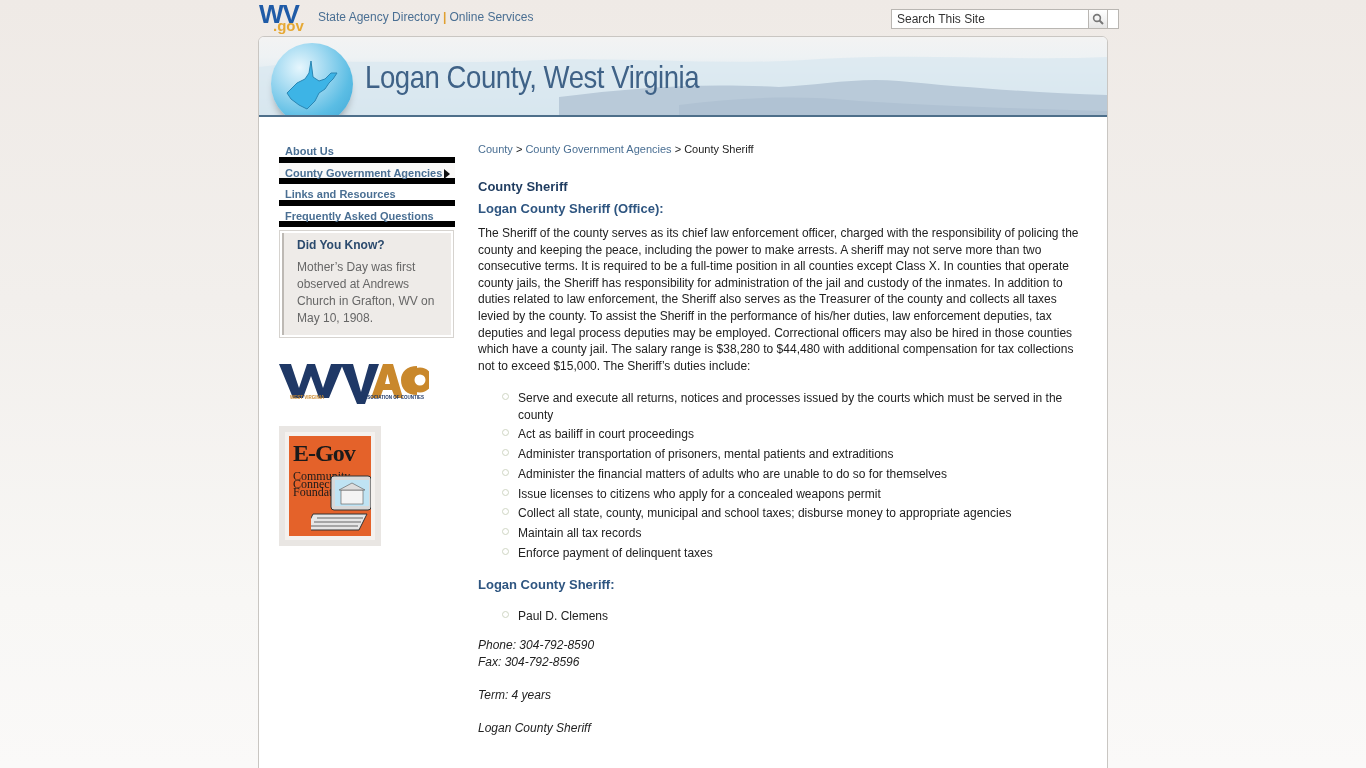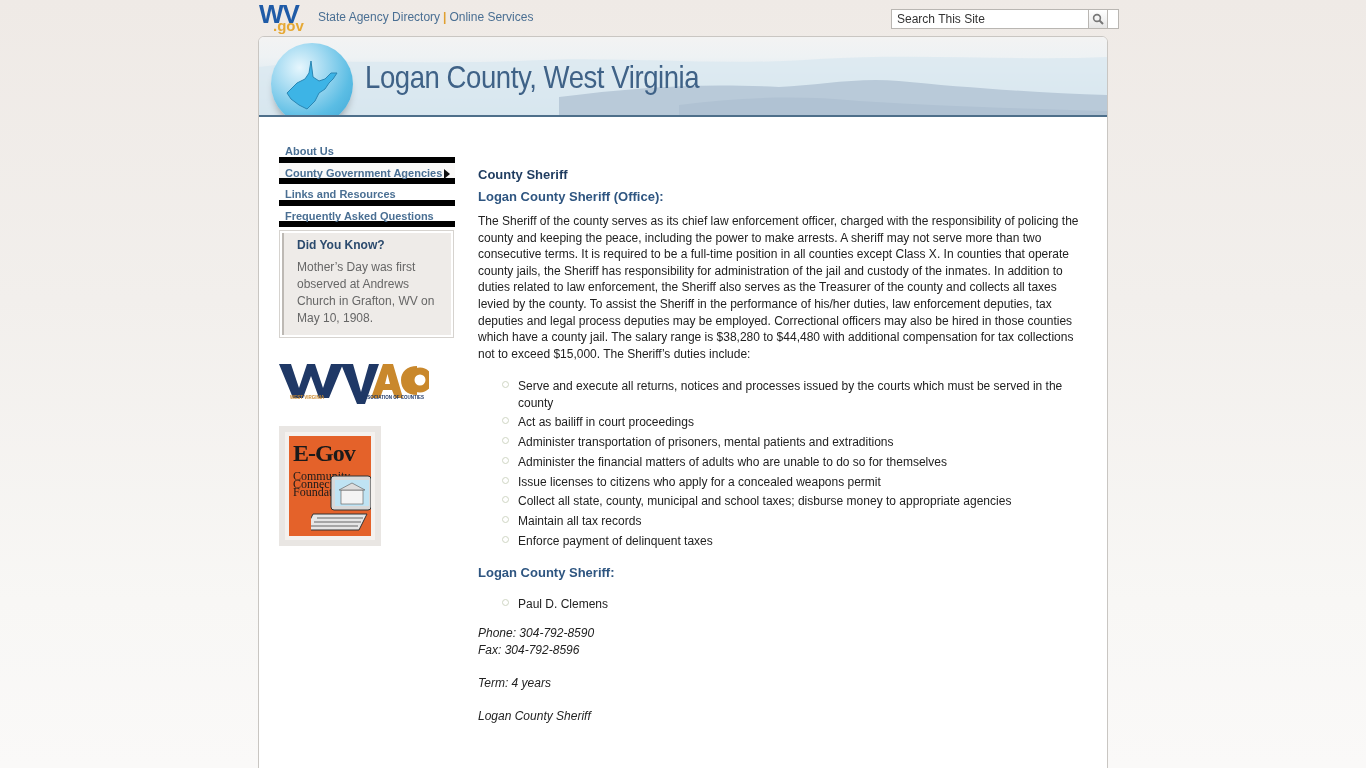--- a/index.html
+++ b/index.html
@@ -142,20 +142,27 @@
             <path d="M28,16 L41,9 L54,16 Z" fill="#ddd" stroke="#555" stroke-width="0.6"></path>
             <path d="M2,40 L56,40 L48,56 L-6,56 Z" fill="#e6e6e6" stroke="#333" stroke-width="1"></path>
             <path d="M6,44 L52,44 M3,48 L50,48 M0,52 L47,52" stroke="#666" stroke-width="1"></path>
           </svg>
         </div>
       </div>
     </a>
   </div>
 
   <div class="main">
+    <div class="breadcrumb">
+      <a>County</a>
+      <span>&gt;</span>
+      <a>County Government Agencies</a>
+      <span>&gt;</span>
+      <span>County Sheriff</span>
+    </div>
 
     <div class="h1">County Sheriff</div>
     <div class="h2">Logan County Sheriff (Office):</div>
     <p class="body-text">The Sheriff of the county serves as its chief law enforcement officer, charged with the responsibility of policing the county and keeping the peace, including the power to make arrests. A sheriff may not serve more than two consecutive terms. It is required to be a full-time position in all counties except Class X. In counties that operate county jails, the Sheriff has responsibility for administration of the jail and custody of the inmates. In addition to duties related to law enforcement, the Sheriff also serves as the Treasurer of the county and collects all taxes levied by the county. To assist the Sheriff in the performance of his/her duties, law enforcement deputies, tax deputies and legal process deputies may be employed. Correctional officers may also be hired in those counties which have a county jail. The salary range is $38,280 to $44,480 with additional compensation for tax collections not to exceed $15,000. The Sheriff’s duties include:</p>
 
     <ul class="duties">
       <li>Serve and execute all returns, notices and processes issued by the courts which must be served in the county</li>
       <li>Act as bailiff in court proceedings</li>
       <li>Administer transportation of prisoners, mental patients and extraditions</li>
       <li>Administer the financial matters of adults who are unable to do so for themselves</li>

